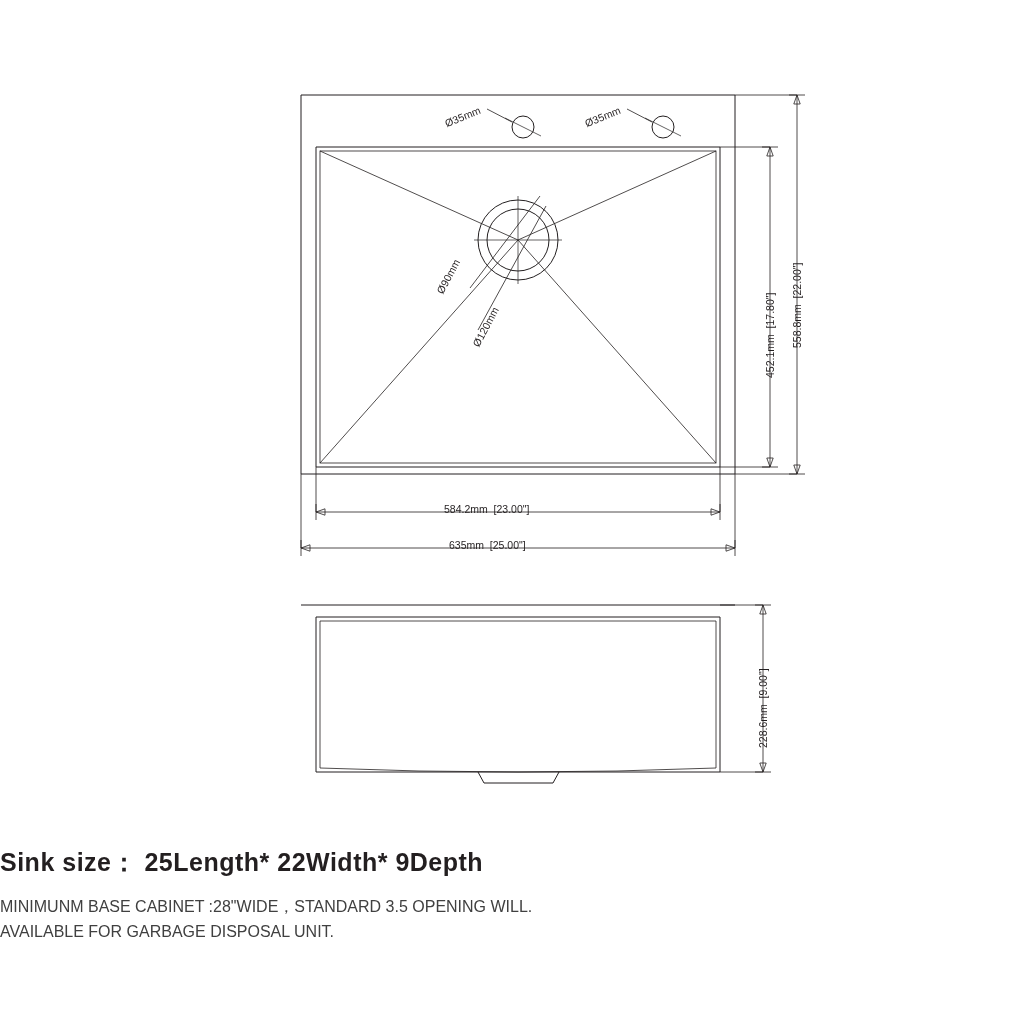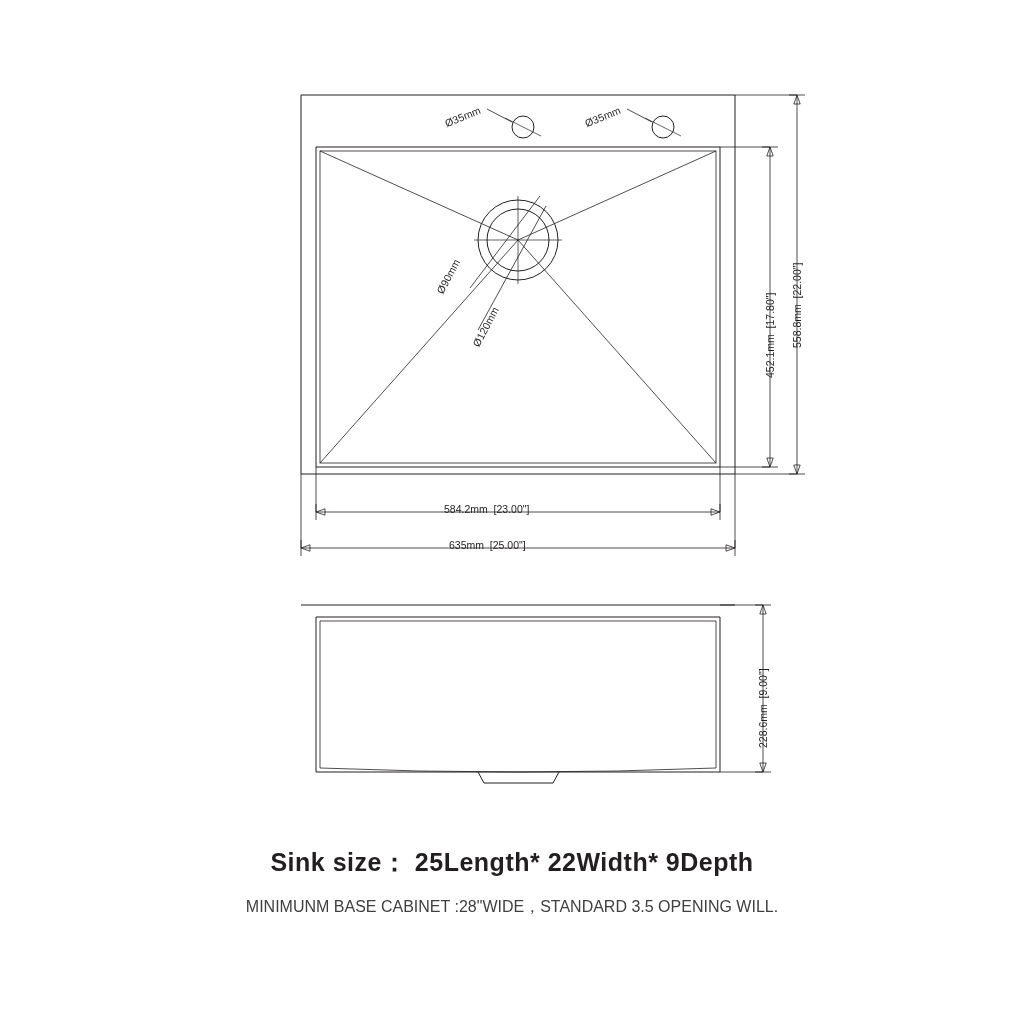--- a/index.html
+++ b/index.html
@@ -45,21 +45,21 @@
   .ctr {
     stroke: #231f20;
     stroke-width: 0.7;
     fill: none;
   }
   .captions {
     position: absolute;
     left: 0;
     right: 0;
     top: 846px;
-    text-align: center;
+    text-align: left;
   }
   .title {
     font-size: 25px;
     font-weight: bold;
     letter-spacing: 0.5px;
     color: #231f20;
     margin: 0 0 16px 0;
     white-space: pre;
   }
   .sub {
@@ -205,15 +205,16 @@
 
   <div class="lbl" style="left:444px; top:503px;">584.2mm  [23.00"]</div>
 
   <div class="lbl" style="left:449px; top:539px;">635mm  [25.00"]</div>
 
   <div class="lbl rot90" style="left:757px; top:748px;">228.6mm  [9.00"]</div>
 
   <div class="captions">
     <p class="title">Sink size： 25Length* 22Width* 9Depth</p>
     <p class="sub">MINIMUNM BASE CABINET :28"WIDE，STANDARD 3.5 OPENING WILL.</p>
+    <p class="sub">AVAILABLE FOR GARBAGE DISPOSAL UNIT.</p>
   </div>
 
 </div>
 
 </body></html>

